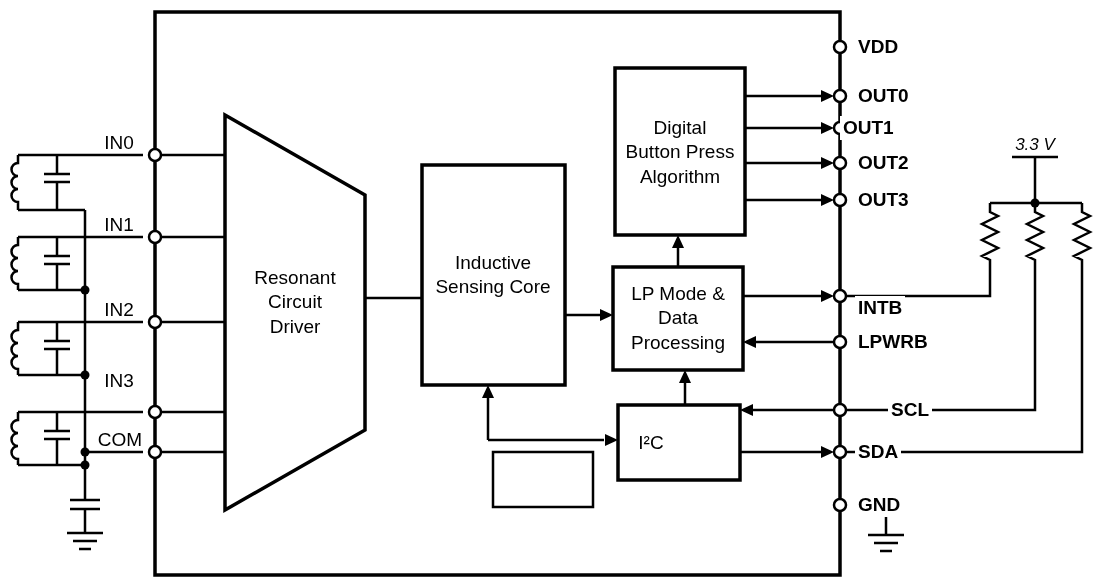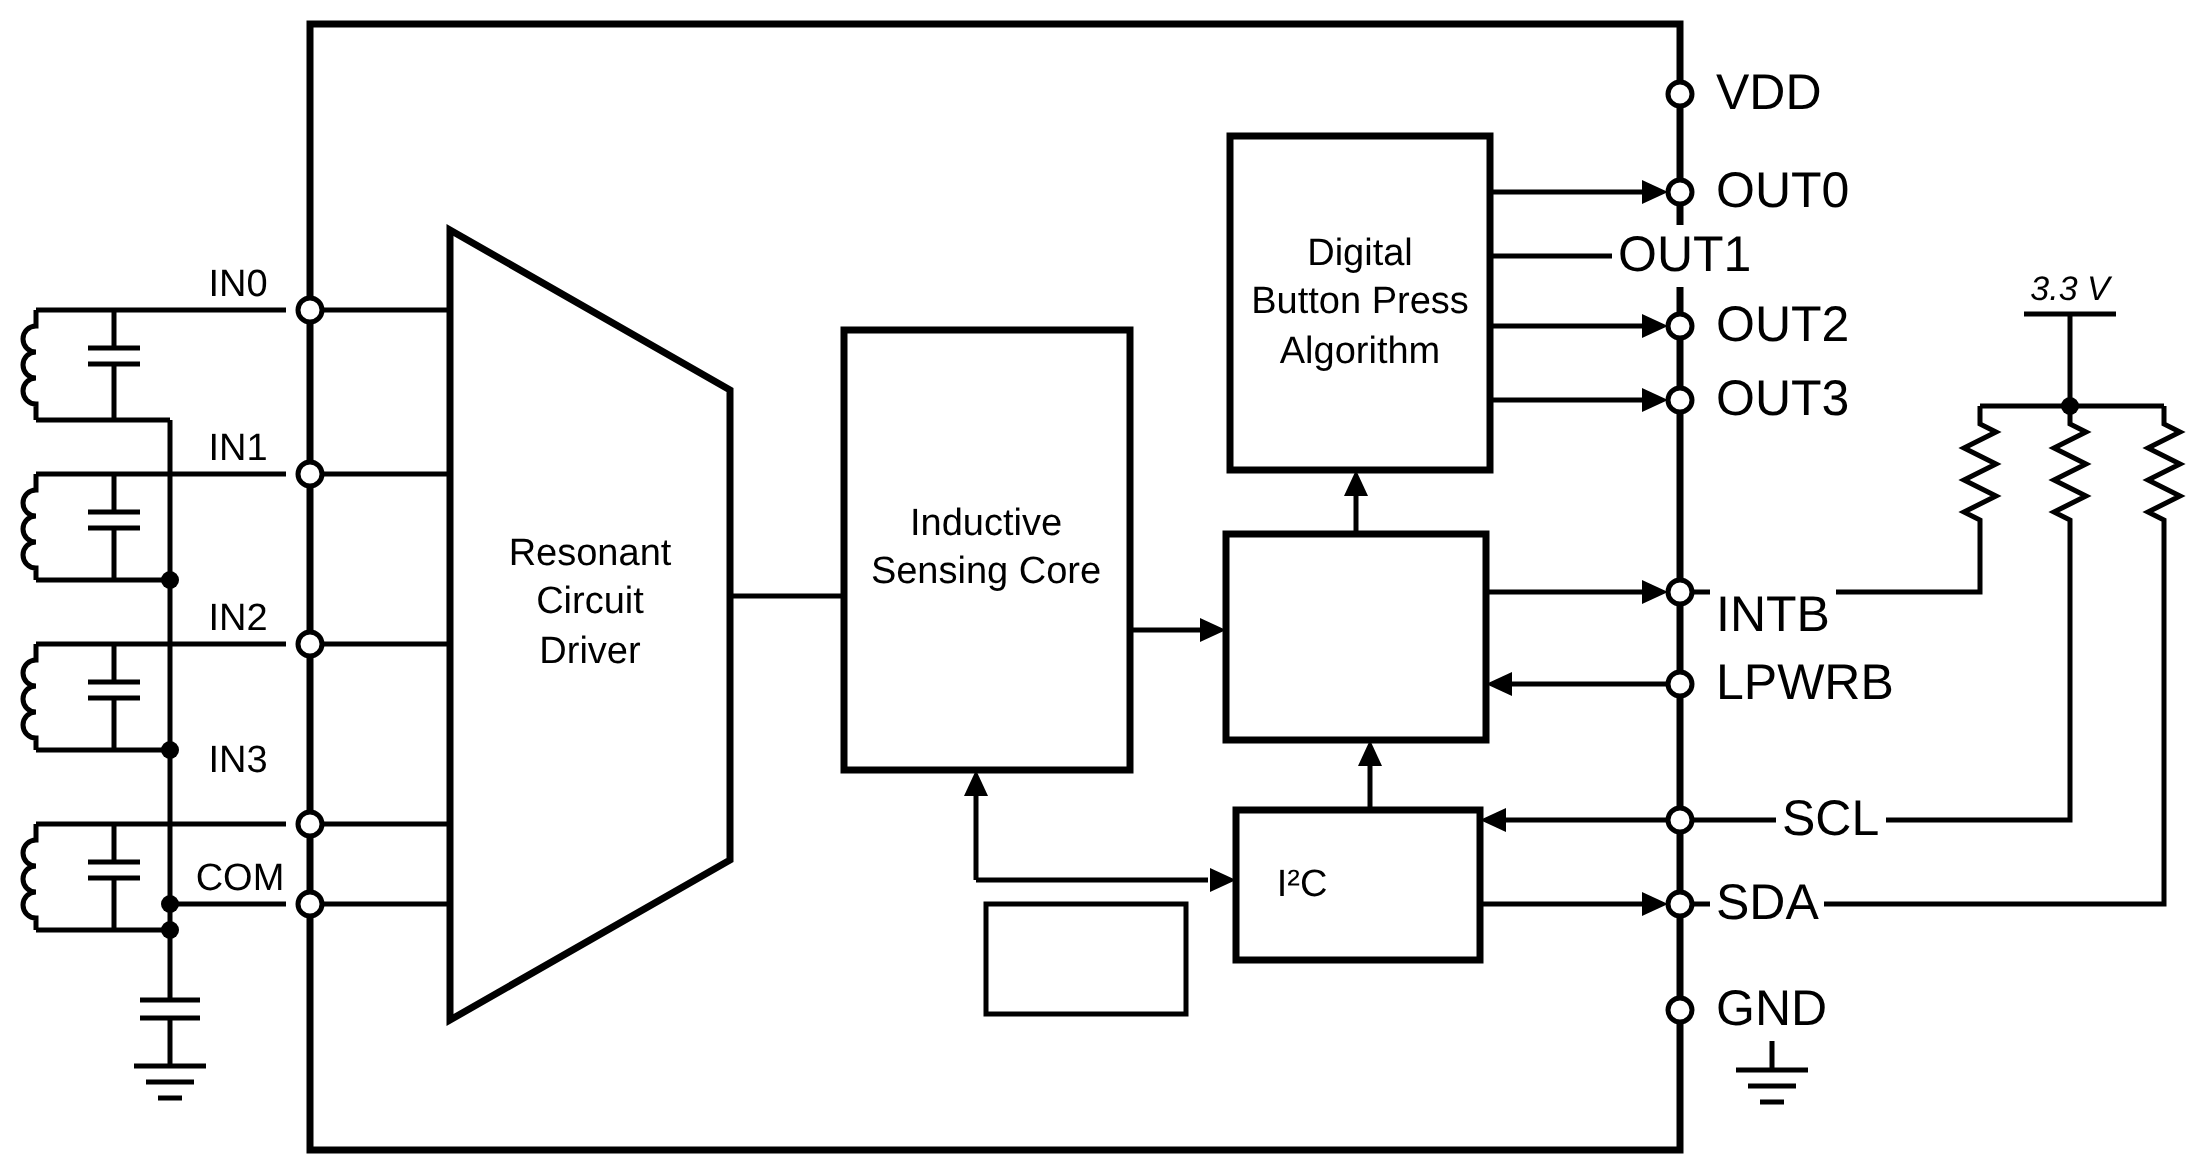--- a/index.html
+++ b/index.html
@@ -17,25 +17,26 @@
     transform:translate(-50%,-50%);
     font-size:19px;
     line-height:1.28;
     text-align:center;
     white-space:pre-line;
     z-index:2;
   }
   .pin-lbl{
     position:absolute;
     transform:translateY(-50%);
-    font-size:25px;
+    font-size:19px;
     white-space:nowrap;
     z-index:2;
     background:#fff;
     padding:1px 3px;
+    font-weight:bold;
   }
   .small{font-size:17px;font-style:italic;}
 </style>
 </head>
 <body>
 
 <div class="stage">
 
   <svg width="1100" height="586" viewBox="0 0 1100 586">
 
@@ -149,31 +150,34 @@
   </svg>
 
   <div class="lbl" style="left:295px;top:302px">Resonant
 Circuit
 Driver</div>
   <div class="lbl" style="left:493px;top:275px">Inductive
 Sensing Core</div>
   <div class="lbl" style="left:680px;top:152px">Digital
 Button Press
 Algorithm</div>
+  <div class="lbl" style="left:678px;top:318px">LP Mode &amp;
+Data
+Processing</div>
   <div class="lbl" style="left:651px;top:443px">I²C</div>
 
   <div class="lbl" style="left:119px;top:143px">IN0</div>
   <div class="lbl" style="left:119px;top:225px">IN1</div>
   <div class="lbl" style="left:119px;top:310px">IN2</div>
   <div class="lbl" style="left:119px;top:381px">IN3</div>
   <div class="lbl" style="left:120px;top:440px">COM</div>
 
   <div class="pin-lbl" style="left:855px;top:47px">VDD</div>
   <div class="pin-lbl" style="left:855px;top:96px">OUT0</div>
-  <div class="pin-lbl" style="left:806px;top:128px">OUT1</div>
+  <div class="pin-lbl" style="left:840px;top:128px">OUT1</div>
   <div class="pin-lbl" style="left:855px;top:163px">OUT2</div>
   <div class="pin-lbl" style="left:855px;top:200px">OUT3</div>
   <div class="pin-lbl" style="left:855px;top:308px">INTB</div>
   <div class="pin-lbl" style="left:855px;top:342px">LPWRB</div>
   <div class="pin-lbl" style="left:888px;top:410px">SCL</div>
   <div class="pin-lbl" style="left:855px;top:452px">SDA</div>
   <div class="pin-lbl" style="left:855px;top:505px">GND</div>
 
   <div class="lbl small" style="left:1035px;top:145px">3.3 V</div>
 

